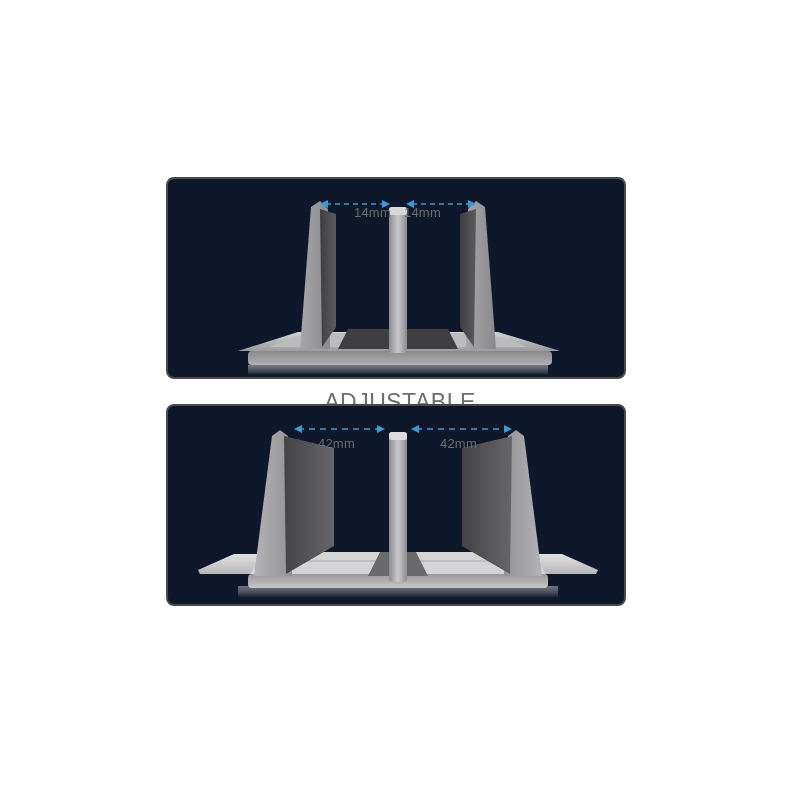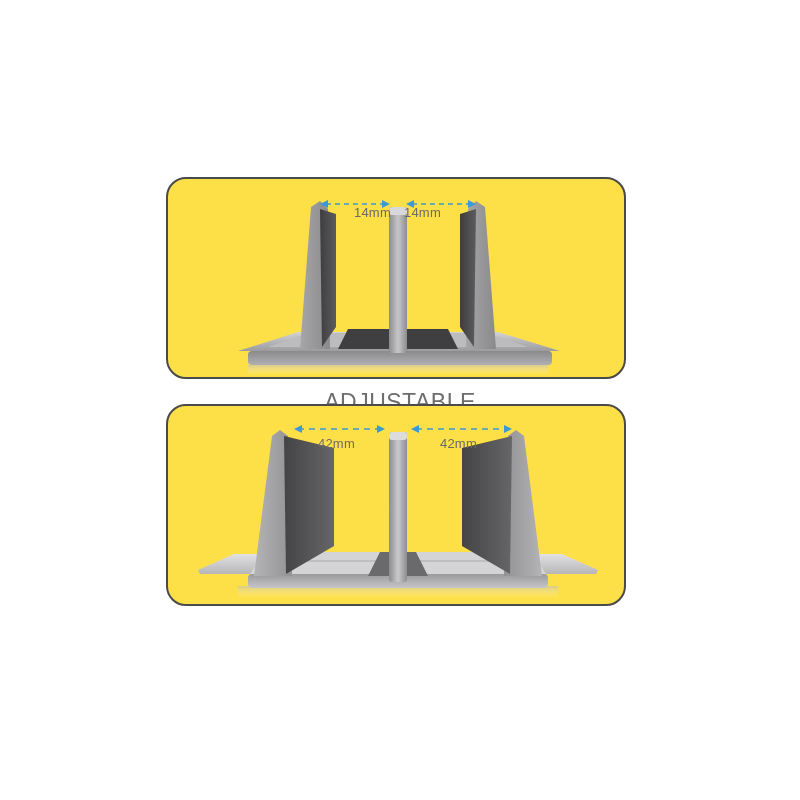--- a/index.html
+++ b/index.html
@@ -1,17 +1,17 @@
 <!DOCTYPE html>
 <html><head>
 <meta charset="utf-8">
 <style>
   html, body { margin:0; padding:0; background:#ffffff; }
   body { width:800px; height:800px; position:relative; overflow:hidden; font-family:"Liberation Sans", sans-serif; }
-  .panel { position:absolute; left:166px; width:460px; height:202px; border:2.5px solid #4a4a4a; border-radius:20px; background:#fde047; box-sizing:border-box; overflow:hidden; }
+  .panel { position:absolute; left:166px; width:460px; height:202px; border:2.5px solid #4a4a4a; border-radius:8px; background:#0f172a; box-sizing:border-box; overflow:hidden; }
   #panel-top { top:177px; }
   #panel-bottom { top:404px; }
   .panel svg { position:absolute; left:0; top:0; }
   .dim { position:absolute; font-size:13px; color:#6b6b6b; letter-spacing:0.2px; }
   .caption { position:absolute; top:389px; left:0; width:800px; text-align:center; font-size:23px; color:#6e6e6e; letter-spacing:0.5px; }
 </style>
 </head>
 <body>
 
 <div class="panel" id="panel-top">

